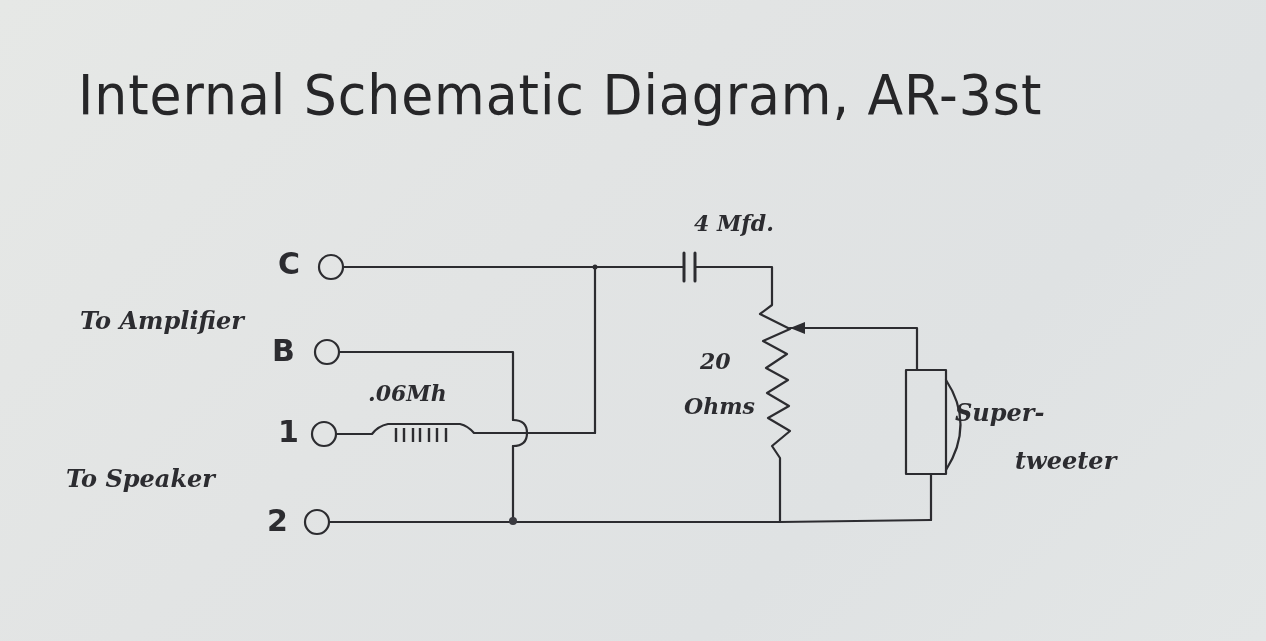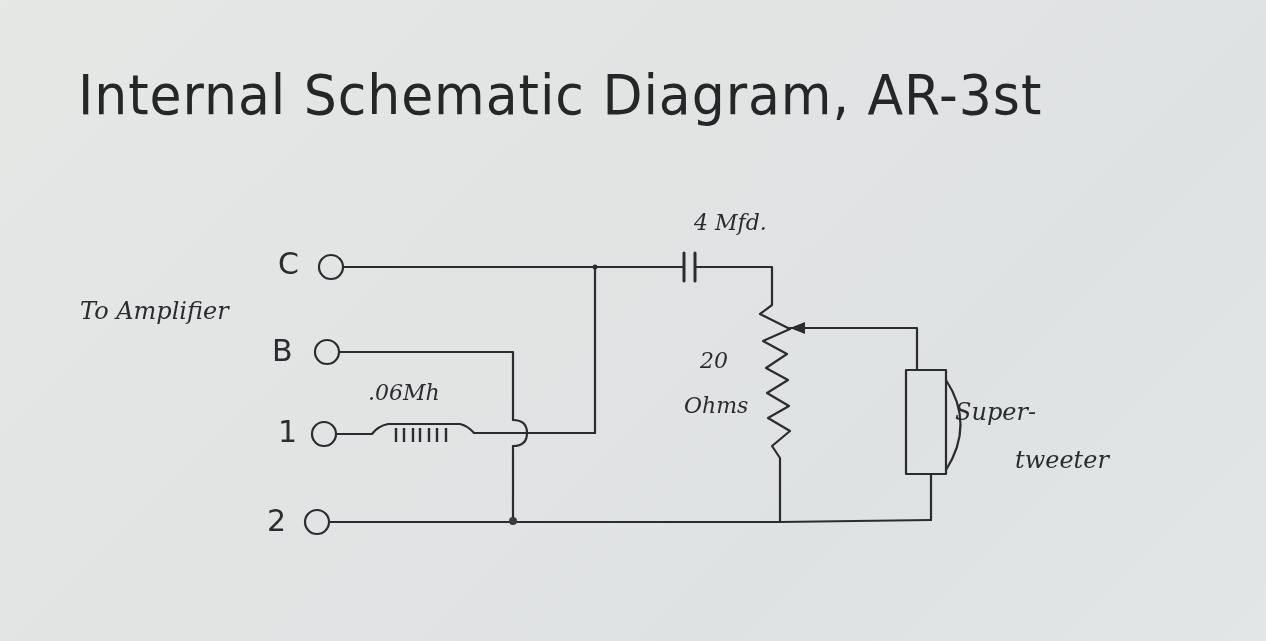--- a/index.html
+++ b/index.html
@@ -14,20 +14,21 @@
     .title {
       position: absolute; left: 78px; top: 62px;
       font-family: "DejaVu Sans", sans-serif;
       font-size: 56px; letter-spacing: 1px; font-weight: normal;
       color: #262628; white-space: nowrap;
       transform: scaleX(0.93); transform-origin: left top;
     }
     .label {
       position: absolute; white-space: nowrap; color: #2c2c30;
       font-family: "DejaVu Sans", sans-serif;
+      font-weight: bold;
     }
     .italic { font-style: italic; font-family: "DejaVu Serif", serif; }
     .term-label { font-size: 30px; }
     .side-label { font-size: 24px; }
     .comp-label { font-size: 22px; }
     svg.schematic { position: absolute; left: 0; top: 0; }
     .watermark {
       position: absolute; left: 455px; top: 290px;
       font-family: "DejaVu Sans", sans-serif; font-weight: bold;
       font-size: 48px; color: rgba(255,255,255,0.72);
@@ -84,21 +85,22 @@
     <g fill="none" stroke="#2c2c30" stroke-width="2.4">
       <path d="M396 428 L396 442 M404 428 L404 442 M413 428 L413 442 M420 428 L420 442 M429 428 L429 442 M437 428 L437 442 M446 428 L446 442"></path>
     </g>
   </svg>
 
   <div class="label term-label" style="left:278px; top:246px;">C</div>
   <div class="label term-label" style="left:272px; top:333px;">B</div>
   <div class="label term-label" style="left:278px; top:414px;">1</div>
   <div class="label term-label" style="left:267px; top:503px;">2</div>
 
-  <div class="label italic side-label" style="left:80px; top:297px;">To Amplifier</div>
+  <div class="label italic side-label" style="left:80px; top:306px;">To Amplifier</div>
+  <div class="label italic side-label" style="left:66px; top:464px;">To Speaker</div>
 
   <div class="label italic comp-label" style="left:694px; top:210px;">4 Mfd.</div>
   <div class="label italic comp-label" style="left:368px; top:380px;">.06Mh</div>
   <div class="label italic comp-label" style="left:700px; top:348px;">20</div>
   <div class="label italic comp-label" style="left:684px; top:393px;">Ohms</div>
   <div class="label italic side-label" style="left:955px; top:398px;">Super-</div>
   <div class="label italic side-label" style="left:1015px; top:446px;">tweeter</div>
 
 </div>
 

